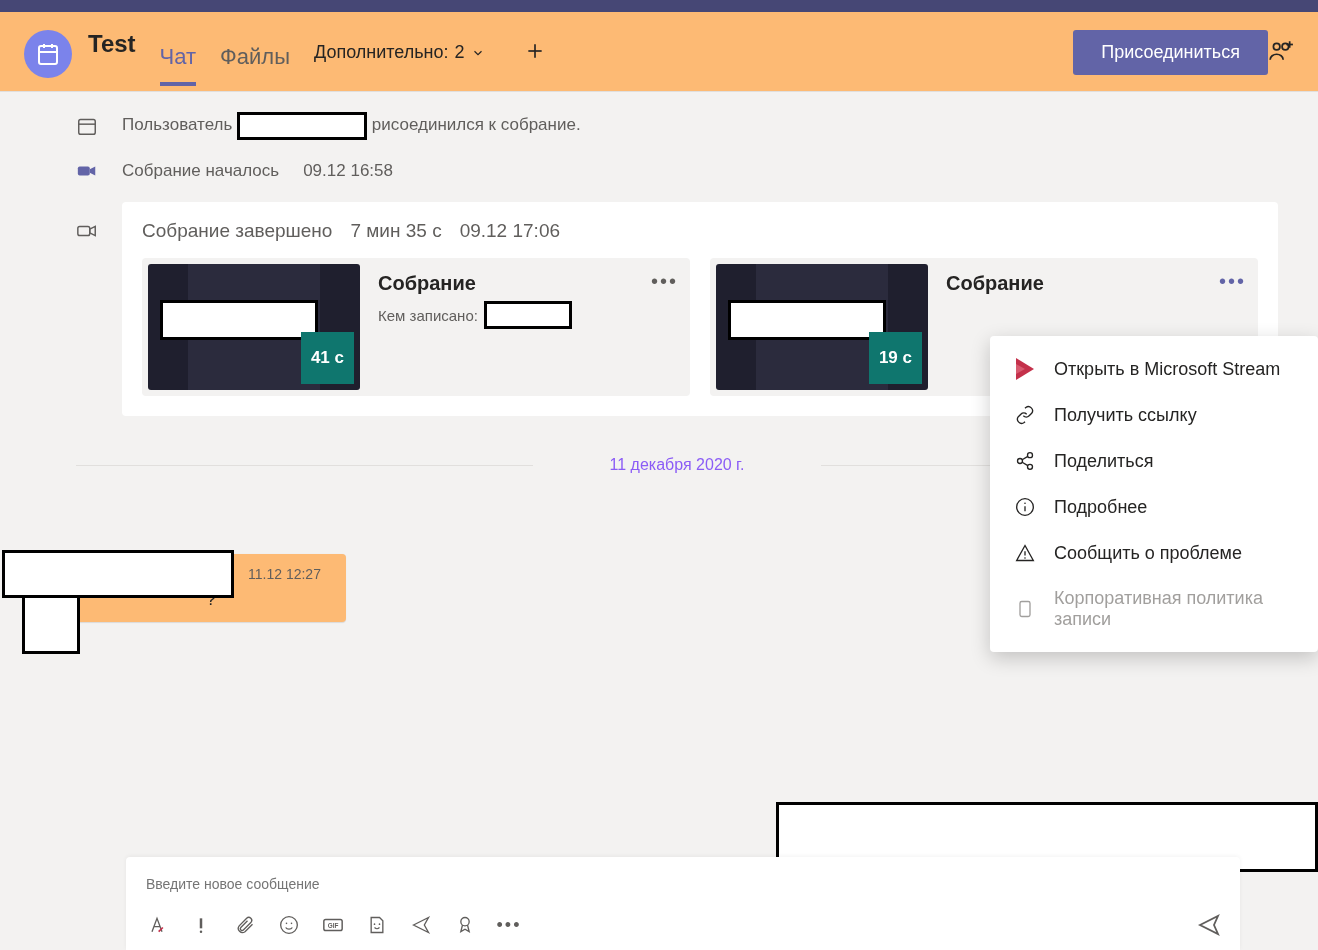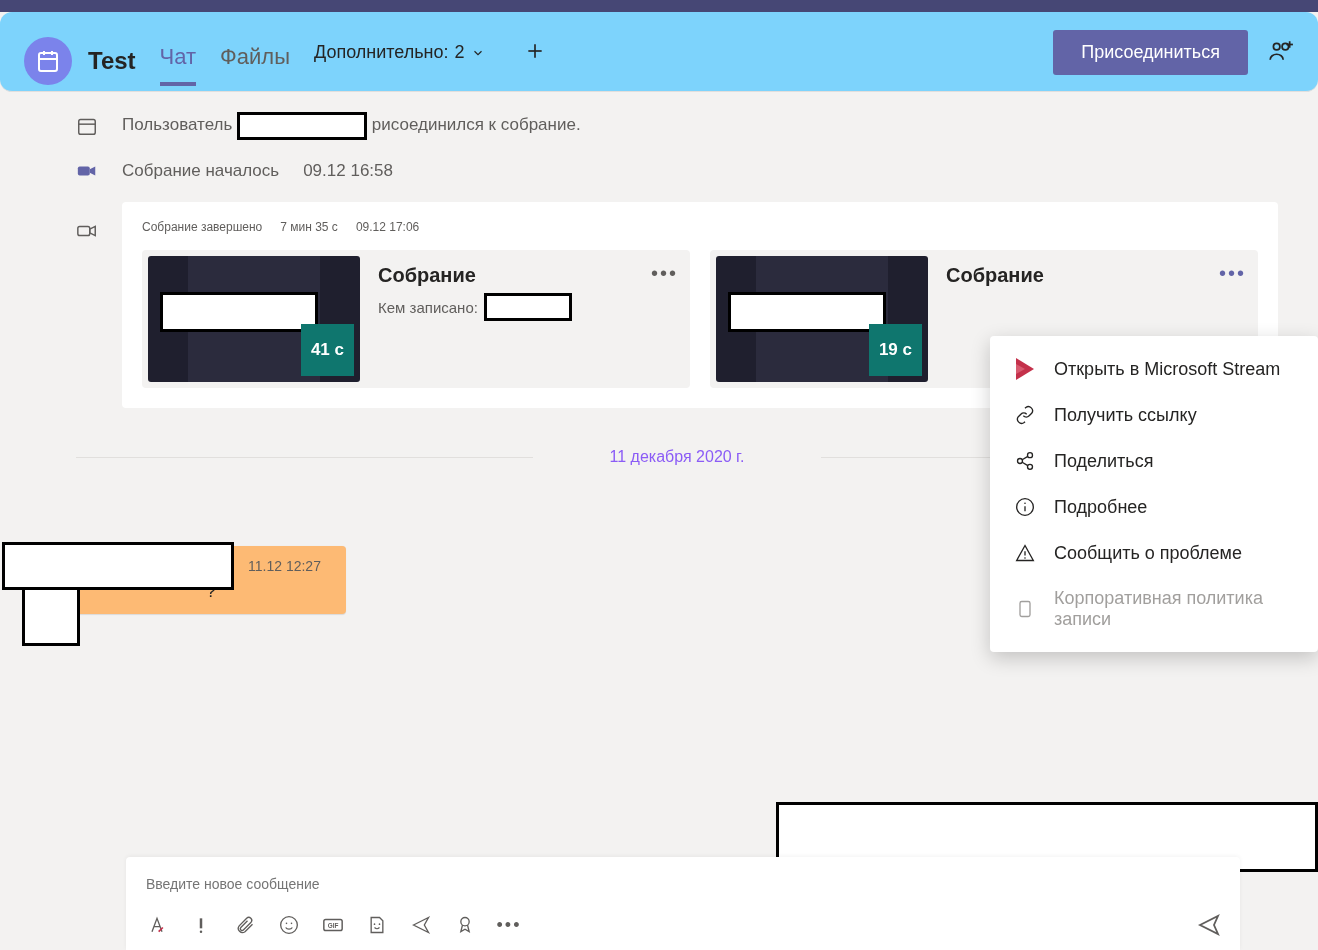--- a/index.html
+++ b/index.html
@@ -1,38 +1,38 @@
 <!DOCTYPE html>
 <html><head>
 <meta charset="utf-8">
 <style>
 * { margin: 0; padding: 0; box-sizing: border-box; font-family: "Segoe UI", -apple-system, sans-serif; }
 body { background: #f3f2f1; width: 1318px; height: 950px; overflow: hidden; position: relative; }
 .top-bar { background: #464775; height: 12px; }
-.header { background: #7dd3fc; border-bottom: 1px solid #e1dfdd; padding: 18px 24px 0 24px; display: flex; align-items: center; gap: 16px; border-radius: 12px; }
+.header { background: #fdba74; border-bottom: 1px solid #e1dfdd; padding: 18px 24px 0 24px; display: flex; gap: 16px; }
 .meeting-icon { width: 48px; height: 48px; border-radius: 50%; background: #7b83eb; display: flex; align-items: center; justify-content: center; }
 .meeting-icon svg { width: 24px; height: 24px; fill: #fff; }
 .title { font-size: 24px; font-weight: 700; color: #252423; margin-right: 8px; }
 .tabs { display: flex; gap: 24px; align-items: center; }
 .tab { font-size: 22px; color: #605e5c; padding: 8px 0 16px 0; cursor: pointer; position: relative; }
 .tab.active { color: #6264a7; }
 .tab.active::after { content:""; position:absolute; left:0; right:0; bottom:0; height:4px; background:#6264a7; }
 .more-tab { display: flex; align-items: center; gap: 6px; font-size: 18px; color: #252423; padding-bottom: 16px; cursor: pointer; }
 .plus-btn { font-size: 24px; color: #252423; padding-bottom: 16px; cursor: pointer; margin-left: 16px; }
-.header-right { margin-left: auto; display: flex; align-items: center; gap: 20px; padding-bottom: 16px; }
+.header-right { margin-left: auto; display: flex; align-items: center; padding-bottom: 16px; }
 .join-btn { background: #6264a7; color: #fff; border: none; border-radius: 3px; padding: 12px 28px; font-size: 18px; cursor: pointer; }
 .people-icon-btn { cursor: pointer; color: #252423; }
 .chat-area { padding: 20px 40px 0 76px; height: 780px; overflow-y: auto; position: relative; }
 .event-row { display: flex; align-items: center; gap: 24px; margin-bottom: 20px; color: #605e5c; font-size: 17px; }
 .event-icon { width: 22px; height: 22px; color: #605e5c; flex-shrink: 0; }
 .event-icon.cam-purple { color: #6264a7; }
 .redact { background: #fff; border: 3px solid #000; display: inline-block; }
 .redact-inline { width: 130px; height: 28px; vertical-align: middle; }
 .meeting-card { background: #fff; border-radius: 4px; margin-left: 46px; margin-bottom: 28px; padding: 18px 20px 20px 20px; }
-.meeting-card-row1 { display: flex; align-items: baseline; gap: 18px; color: #605e5c; font-size: 12px; margin-bottom: 16px; }
+.meeting-card-row1 { display: flex; align-items: baseline; gap: 18px; color: #605e5c; font-size: 19px; margin-bottom: 16px; }
 .recordings { display: flex; gap: 20px; }
 .recording { background: #f3f2f1; border-radius: 4px; display: flex; gap: 18px; padding: 6px; position: relative; flex: 1; }
 .thumb { width: 212px; height: 126px; background: #1f1f2e; position: relative; border-radius: 3px; }
 .thumb-inner { position:absolute; top:0; bottom:0; left:40px; right:40px; background:#2b2b3d; }
 .thumb-redact { position:absolute; top:36px; left:12px; width:158px; height:40px; background:#fff; border:3px solid #000; }
 .duration { position:absolute; bottom:6px; right:6px; background:#0f766e; color:#fff; font-size:17px; padding:16px 10px; font-weight:600; }
 .rec-meta { flex:1; padding: 8px 4px 0 0; position: relative; }
 .rec-title { font-size: 20px; font-weight: 600; color: #252423; margin-bottom: 6px; }
 .rec-by { font-size: 15px; color: #605e5c; display: flex; align-items: center; gap: 6px; }
 .rec-redact { width: 88px; height: 28px; background:#fff; border:3px solid #000; display:inline-block; }

